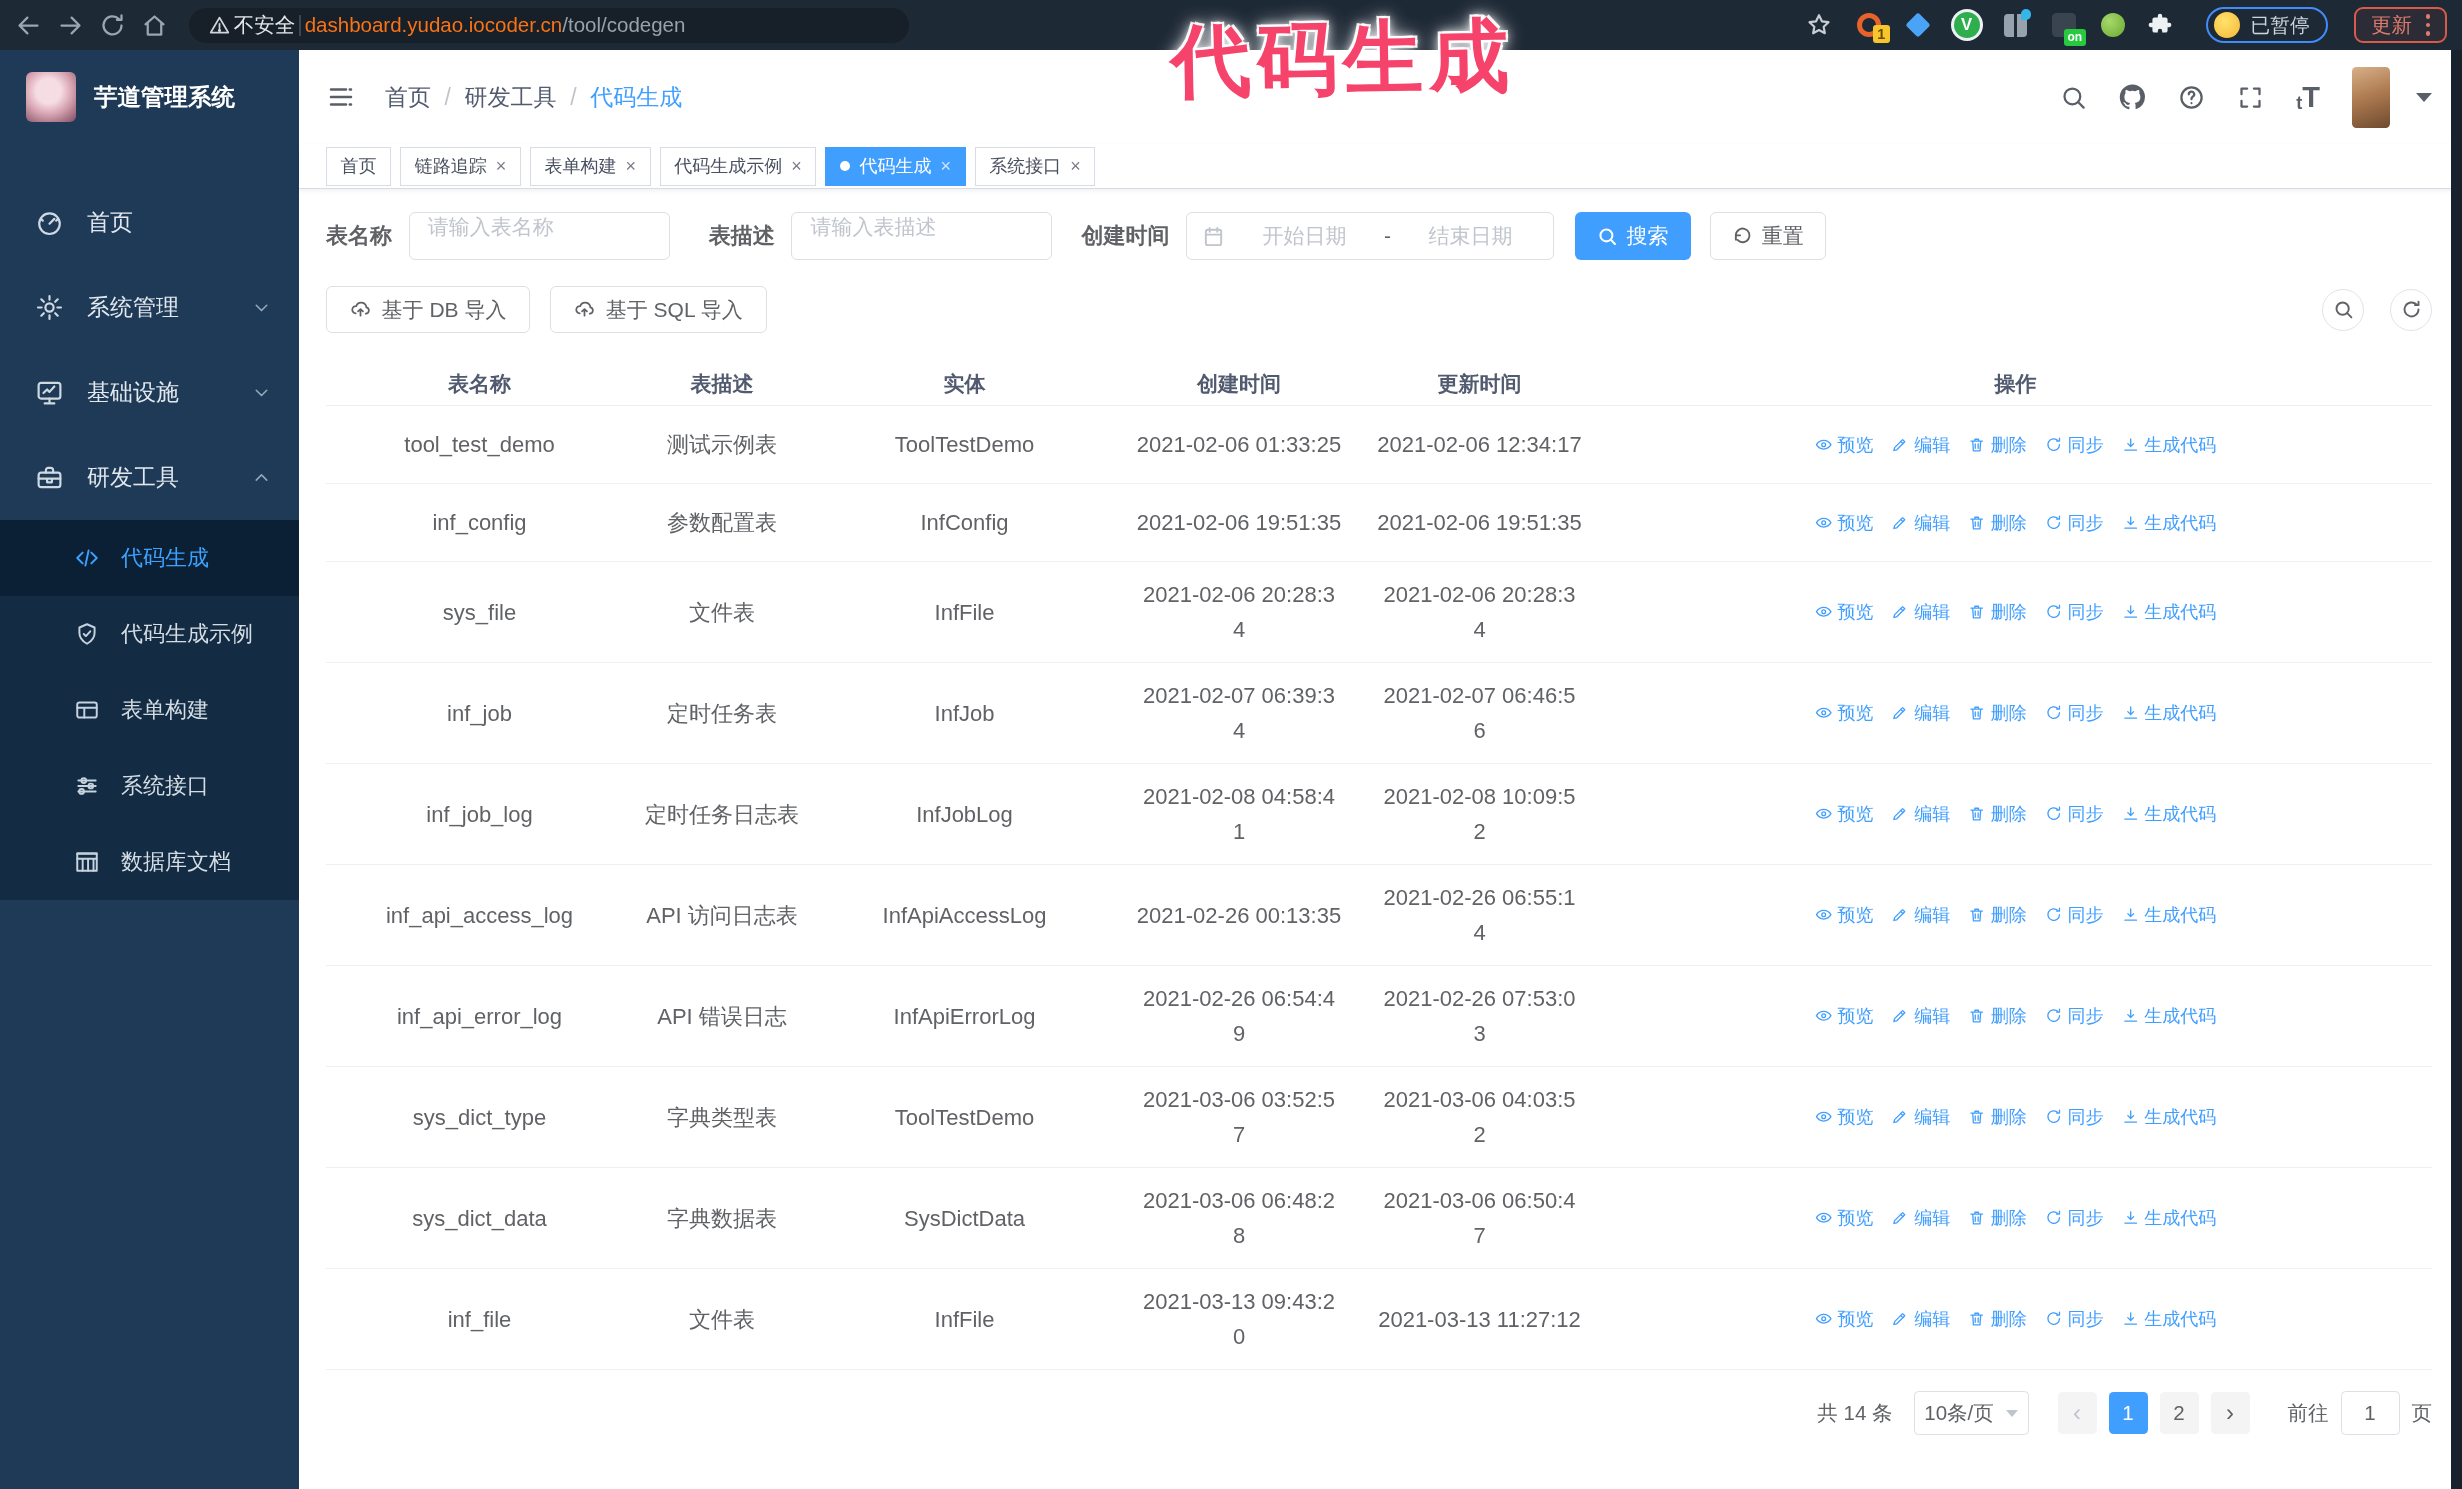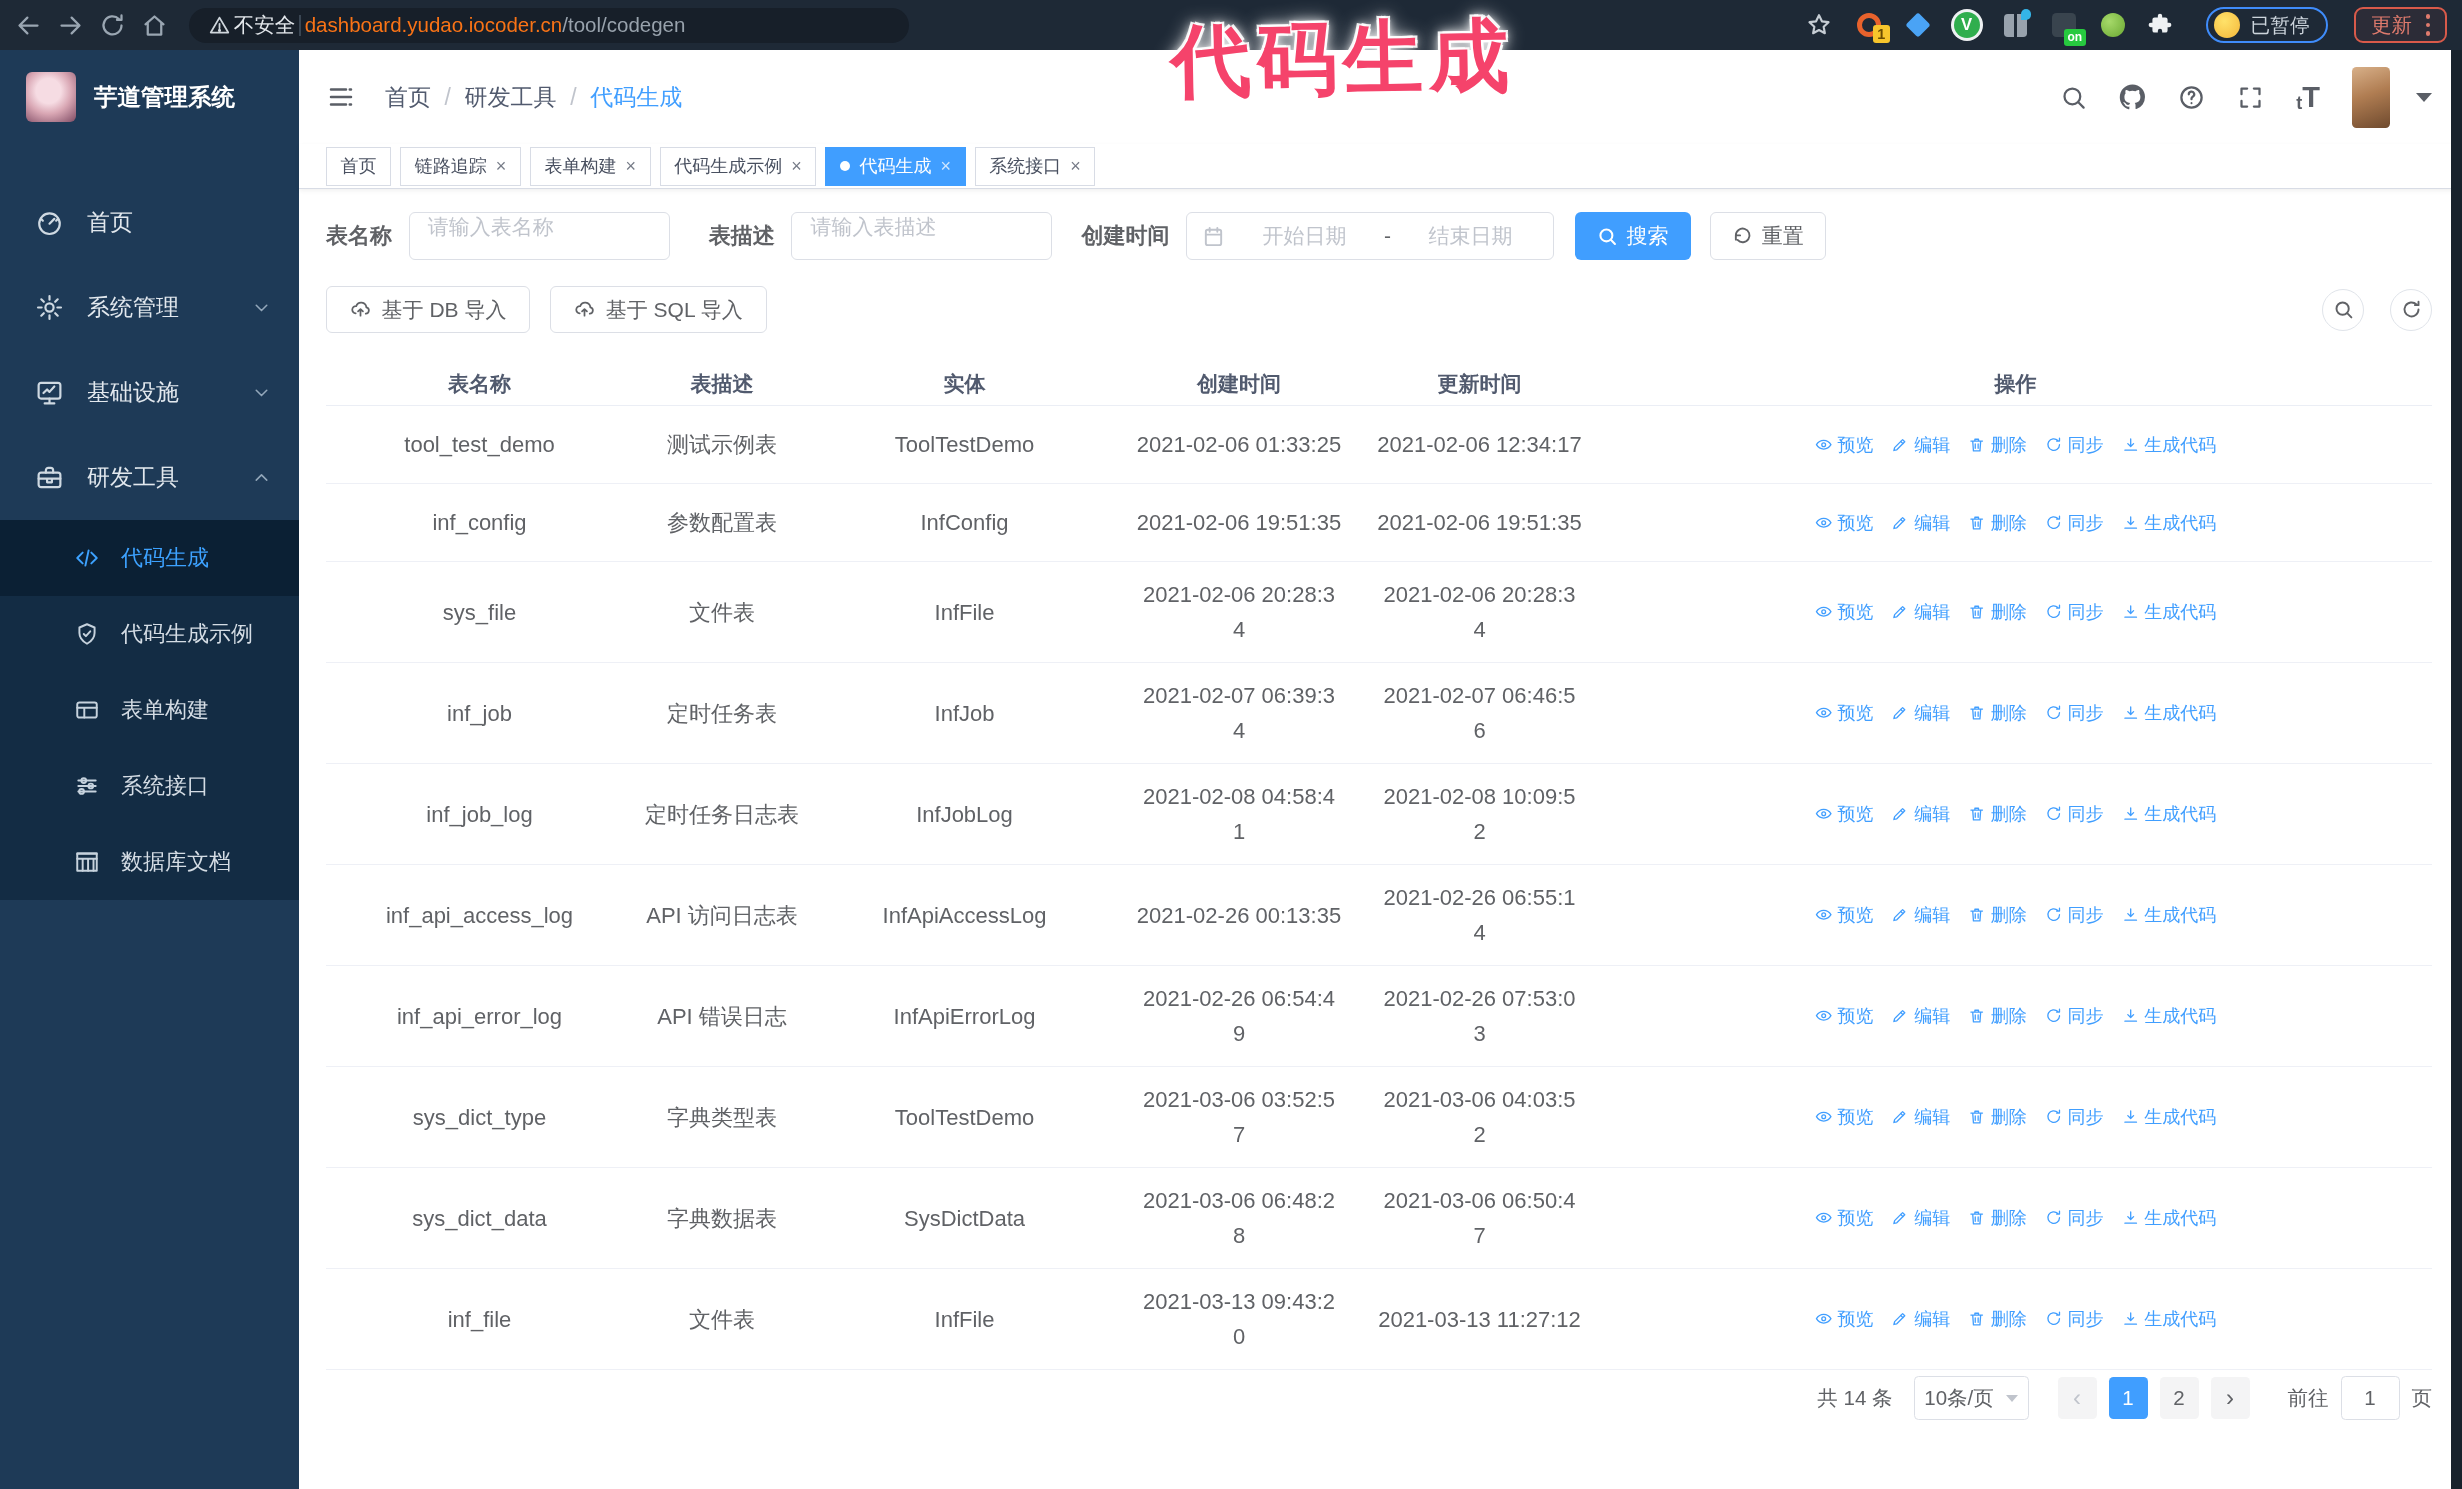--- a/index.html
+++ b/index.html
@@ -119,21 +119,21 @@
   .t-head { display:flex; align-items:center; height:44px; border-bottom:1.5px solid #ebeef5; }
   .t-head .cell { font-size:21px; font-weight:700; color:#515a6e; }
   .t-row { display:flex; align-items:center; min-height:78px; padding:15px 0; border-bottom:1.5px solid #eef0f6; }
   .cell { text-align:center; font-size:22px; color:#606266; line-height:35px; }
   .c1{width:307px;} .c2{width:178px;} .c3{width:307px;} .c4{width:242px;} .c5{width:239px;} .c6{width:833px;}
   .acts { display:flex; align-items:center; justify-content:center; gap:18px; }
   .act { display:inline-flex; align-items:center; gap:5.3px; color:#409eff; font-size:18px; line-height:1; cursor:pointer; white-space:nowrap; }
   .act .aic { width:17.4px; height:17.4px; } .act .aic svg { width:100%; height:100%; }
 
   
-  .pager { margin-top:6px; display:flex; align-items:center; justify-content:flex-end; font-size:20.5px; color:#606266; }
+  .pager { margin-top:21px; display:flex; align-items:center; justify-content:flex-end; font-size:20.5px; color:#606266; }
   .pg-total { margin-right:21px; }
   .pg-select { width:115px; height:44px; border:1.5px solid #dcdfe6; border-radius:4.5px; display:flex; align-items:center; justify-content:center; gap:12px; color:#606266; margin-right:23px; cursor:pointer; }
   .pg-caret { width:0; height:0; border-left:6.8px solid transparent; border-right:6.8px solid transparent; border-top:7.6px solid #c0c4cc; }
   .pg-btn { min-width:39px; height:42px; border-radius:4.5px; background:#f4f4f5; display:flex; align-items:center; justify-content:center; margin:0 6px; font-size:20.5px; color:#606266; cursor:pointer; padding:0 6px; }
   .pg-btn.arrow { font-size:24px; }
   .pg-btn.prev { color:#c0c4cc; }
   .pg-btn.active { background:#409eff; color:#fff; }
   .pg-goto { margin-left:32px; display:flex; align-items:center; }
   .pg-input { width:59px; height:44px; border:1.5px solid #dcdfe6; border-radius:4.5px; display:flex; align-items:center; justify-content:center; margin:0 12px; color:#606266; }
 

